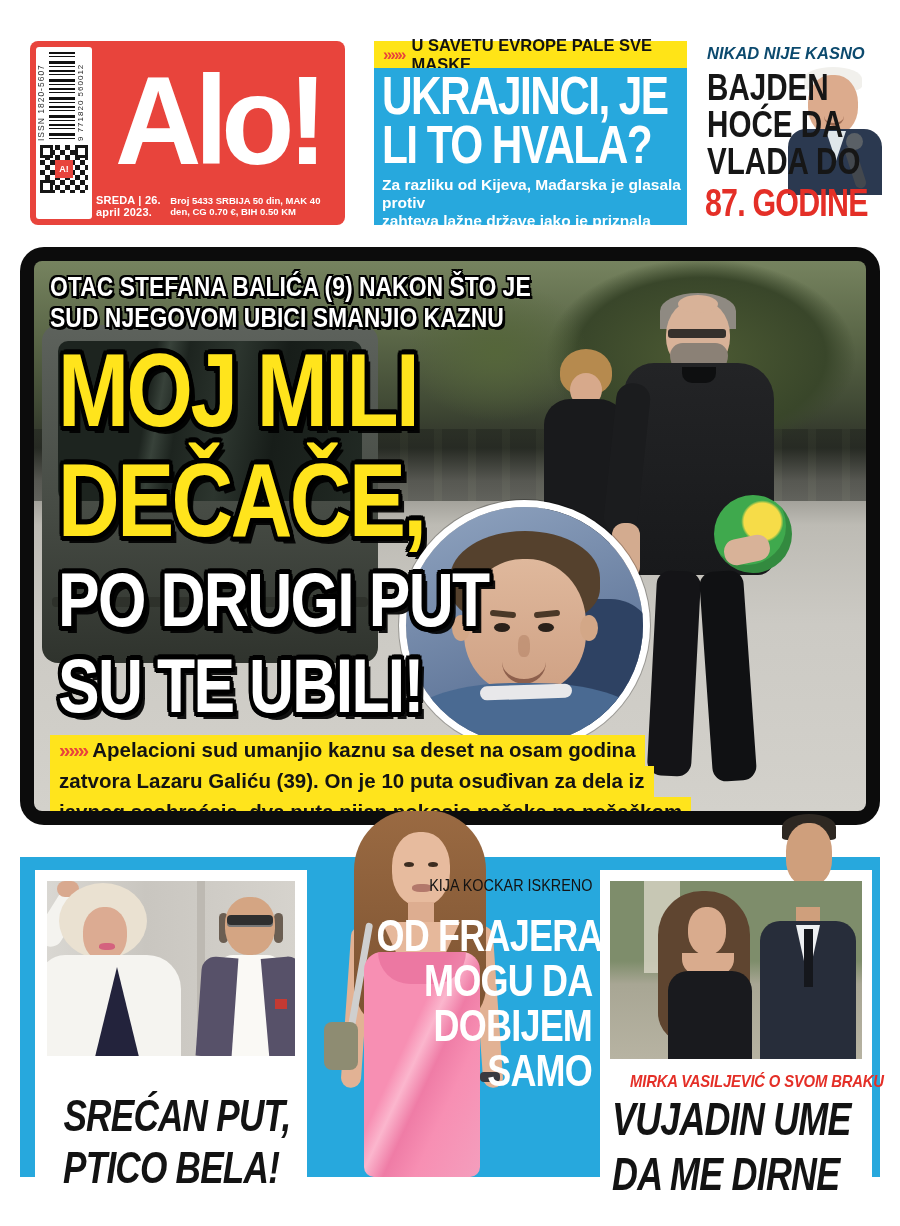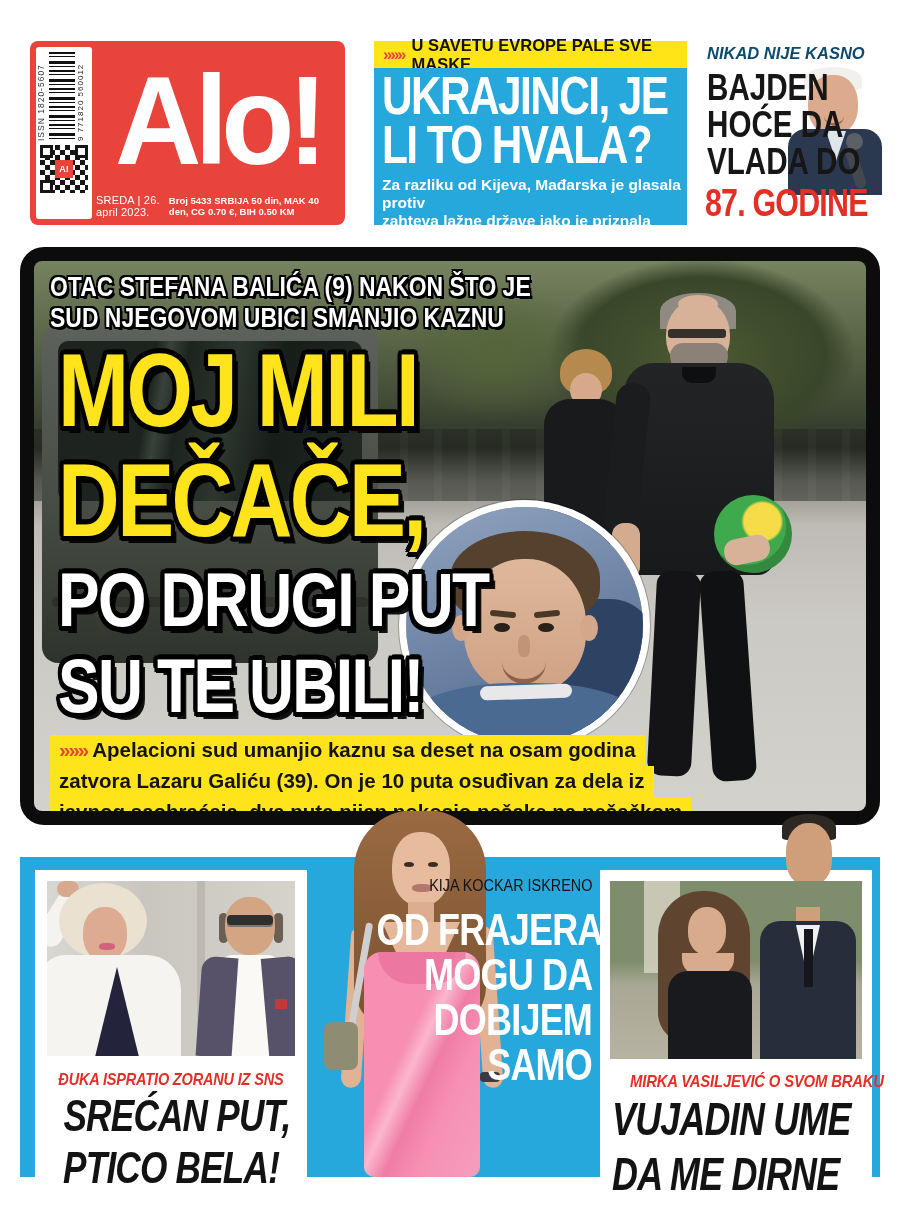--- a/index.html
+++ b/index.html
@@ -21,21 +21,21 @@
         font-size:8px;color:#222;letter-spacing:1px;}
   .qr{left:4px;top:98px;width:48px;height:48px;
       background:repeating-conic-gradient(#161616 0% 25%,#fff 0% 50%) 0 0/10px 10px;}
   .qr .f{position:absolute;width:13px;height:13px;background:#fff;border:3px solid #161616;box-sizing:border-box;}
   .qr .f1{left:0;top:0}.qr .f2{right:0;top:0}.qr .f3{left:0;bottom:0}
   .qr .c{position:absolute;left:15px;top:15px;width:18px;height:18px;background:#e8443c;color:#fff;
          font-weight:bold;font-size:9px;display:flex;align-items:center;justify-content:center;}
   .logo-text{left:64px;top:0px;width:248px;height:158px;display:flex;align-items:center;justify-content:center;
       font-size:126px;font-weight:900;color:#fff;letter-spacing:-7px;transform:scaleX(.95);}
   .logo-foot{left:66px;right:8px;bottom:7px;display:flex;justify-content:space-between;align-items:baseline;color:#fff;}
-  .date-line{font-size:11px;font-weight:normal;letter-spacing:.2px;}
+  .date-line{font-size:11px;font-weight:bold;letter-spacing:.2px;}
   .issue-line{font-size:9.5px;font-weight:bold;}
   
   .tc{left:374px;top:41px;width:313px;height:184px;}
   .tc-kicker{left:0;top:0;width:100%;height:27px;background:#ffe417;display:flex;align-items:center;gap:7px;
       padding:0 9px;box-sizing:border-box;font-weight:900;font-size:16.5px;color:#121212;}
   .chev{color:#e8443c;font-weight:900;letter-spacing:-2px;}
   .tc-panel{left:0;top:27px;width:100%;height:157px;background:#27a8dd;padding:3px 0 0 8px;box-sizing:border-box;}
   .tc-h{font-size:53px;font-weight:900;color:#fff;line-height:49px;letter-spacing:-2px;}
   .tc-sub{margin-top:7px;font-size:15.5px;font-weight:bold;color:#fff;line-height:18px;}
   
@@ -157,21 +157,21 @@
   .k-chest{left:62px;top:112px;width:78px;height:44px;background:#e6b89b;clip-path:polygon(0 0,100% 0,74% 100%,26% 100%);}
   .k-armL{left:26px;top:116px;width:20px;height:162px;background:#e2b294;border-radius:10px;transform:rotate(4deg);}
   .k-armR{left:158px;top:116px;width:20px;height:162px;background:#e2b294;border-radius:10px;transform:rotate(-4deg);}
   .k-strap{left:36px;top:112px;width:7px;height:118px;background:#cfcfcf;transform:rotate(10deg);border-radius:4px;}
   .k-bag{left:4px;top:212px;width:34px;height:48px;background:#8e8c72;border-radius:8px;}
   .k-dress{left:44px;top:142px;width:116px;height:225px;border-radius:18px 18px 10px 10px;
     background:linear-gradient(115deg,#f78fb3 0 38%,#fbb6cd 46%,#ef7ca6 56%,#f78fb3 70%,#f49ebd 100%);}
   .k-cowl{left:58px;top:142px;width:88px;height:32px;background:#e8709c;border-radius:0 0 44px 44px;opacity:.75;}
   .k-watch{left:160px;top:262px;width:20px;height:10px;background:#3a3a40;border-radius:4px;}
   .bc-text{left:300px;top:20px;width:272px;text-align:right;z-index:4;}
-  .bc-h{margin-top:12px;font-size:45px;font-weight:900;color:#fff;line-height:45px;letter-spacing:-1px;}
+  .bc-h{margin-top:18px;font-size:45px;font-weight:900;color:#fff;line-height:45px;letter-spacing:-1px;}
   .bc-foot{margin-top:7px;line-height:21px;}
   .hl2{background:#ffe417;color:#131313;font-weight:bold;font-size:15.5px;padding:1px 6px 2px;display:inline-block;}
   
   .rc{left:10px;top:11px;width:252px;height:178px;
     background:linear-gradient(180deg,#7e8d6b 0 45%,#a8a694 58%,#b7b3a2 100%);}
   .rc-build{left:34px;top:0;width:36px;height:92px;background:#d9d6c7;opacity:.8;}
   .rw-hair{left:48px;top:10px;width:92px;height:152px;background:#5f4530;border-radius:44px 44px 30px 30px;}
   .rw-face{left:78px;top:26px;width:38px;height:48px;background:#d9ab8d;border-radius:46%;}
   .rw-chest{left:72px;top:72px;width:52px;height:22px;background:#d9ab8d;border-radius:0 0 16px 16px;}
   .rw-dress{left:58px;top:90px;width:84px;height:88px;background:#191a1e;border-radius:20px 20px 0 0;}
@@ -327,21 +327,20 @@
         <div class="lw-inner"></div>
         <div class="lm-hair1"></div>
         <div class="lm-hair2"></div>
         <div class="lm-head"></div>
         <div class="lm-glasses"></div>
         <div class="lm-shirt"></div>
         <div class="lm-jkL"></div>
         <div class="lm-jkR"></div>
         <div class="lm-pocket"></div>
       </div>
-      <div class="abs bl-kicker kick-red"><span class="cxc" style="transform:scaleX(.88)">ĐUKA ISPRATIO ZORANU IZ SNS</span></div>
       <div class="abs bl-h">
         <div><span class="cxc">SREĆAN PUT,</span></div>
         <div><span class="cxc">PTICO BELA!</span></div>
       </div>
     </div>
 
     <div class="abs kija">
       <div class="k-armL"></div>
       <div class="k-armR"></div>
       <div class="k-hair"></div>

